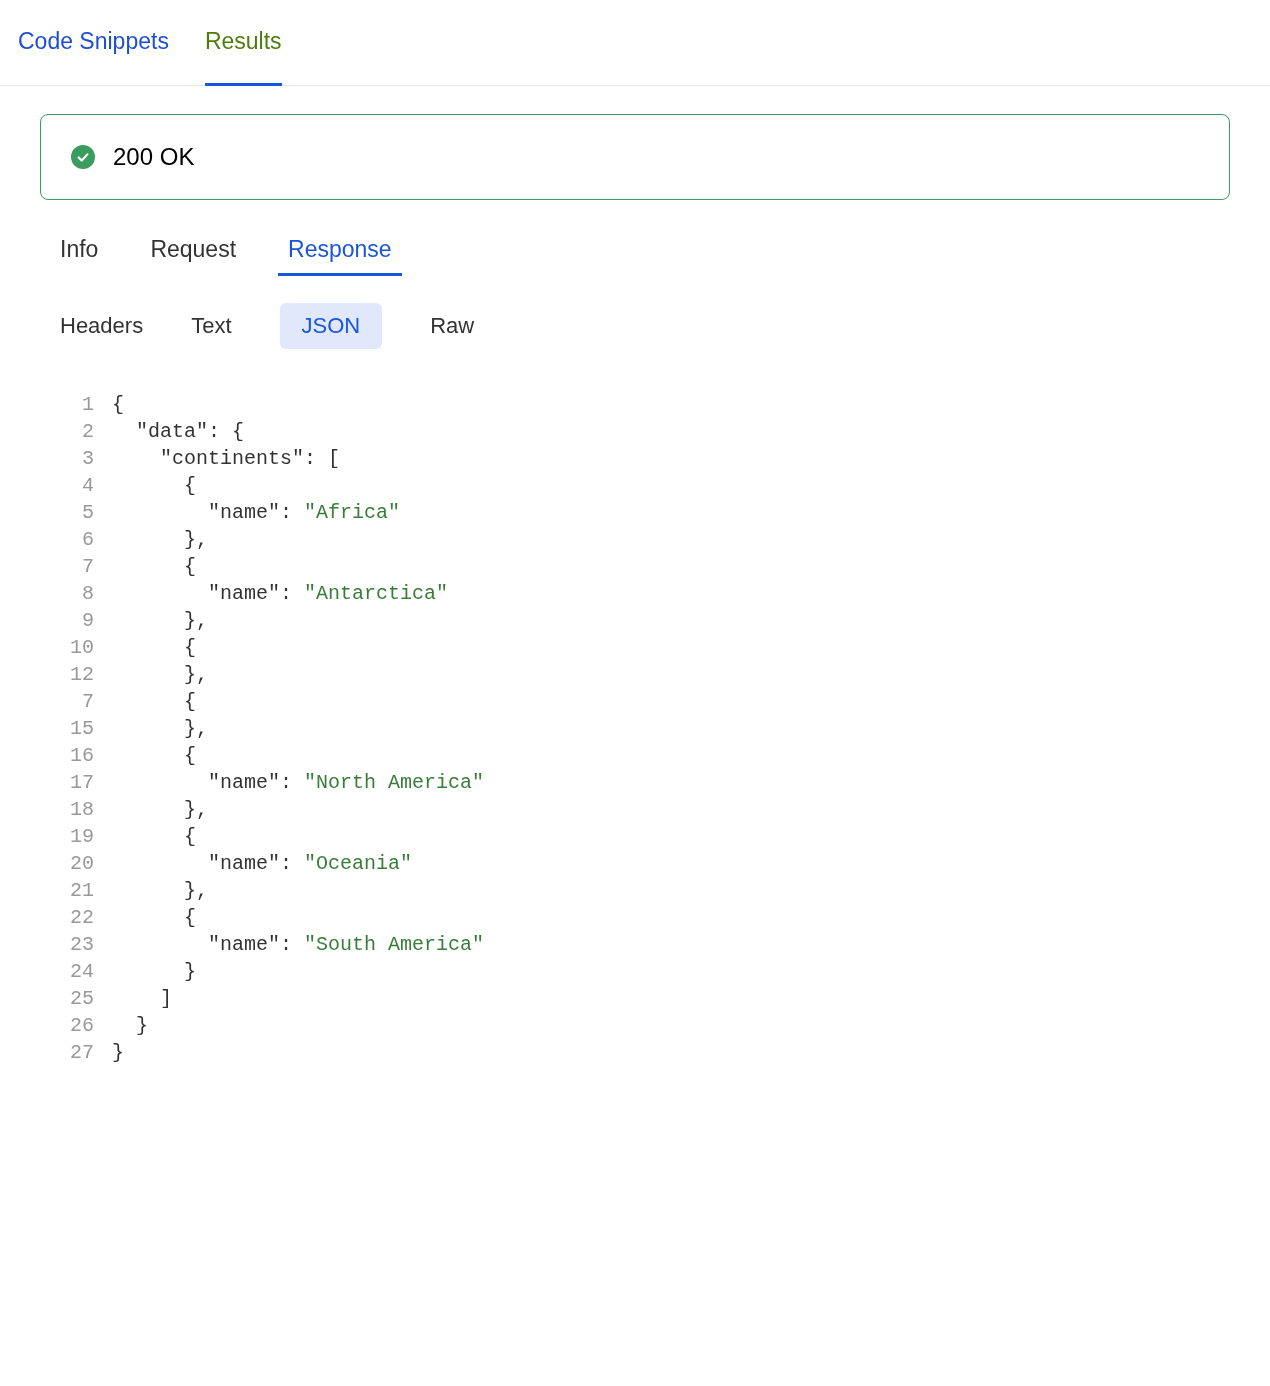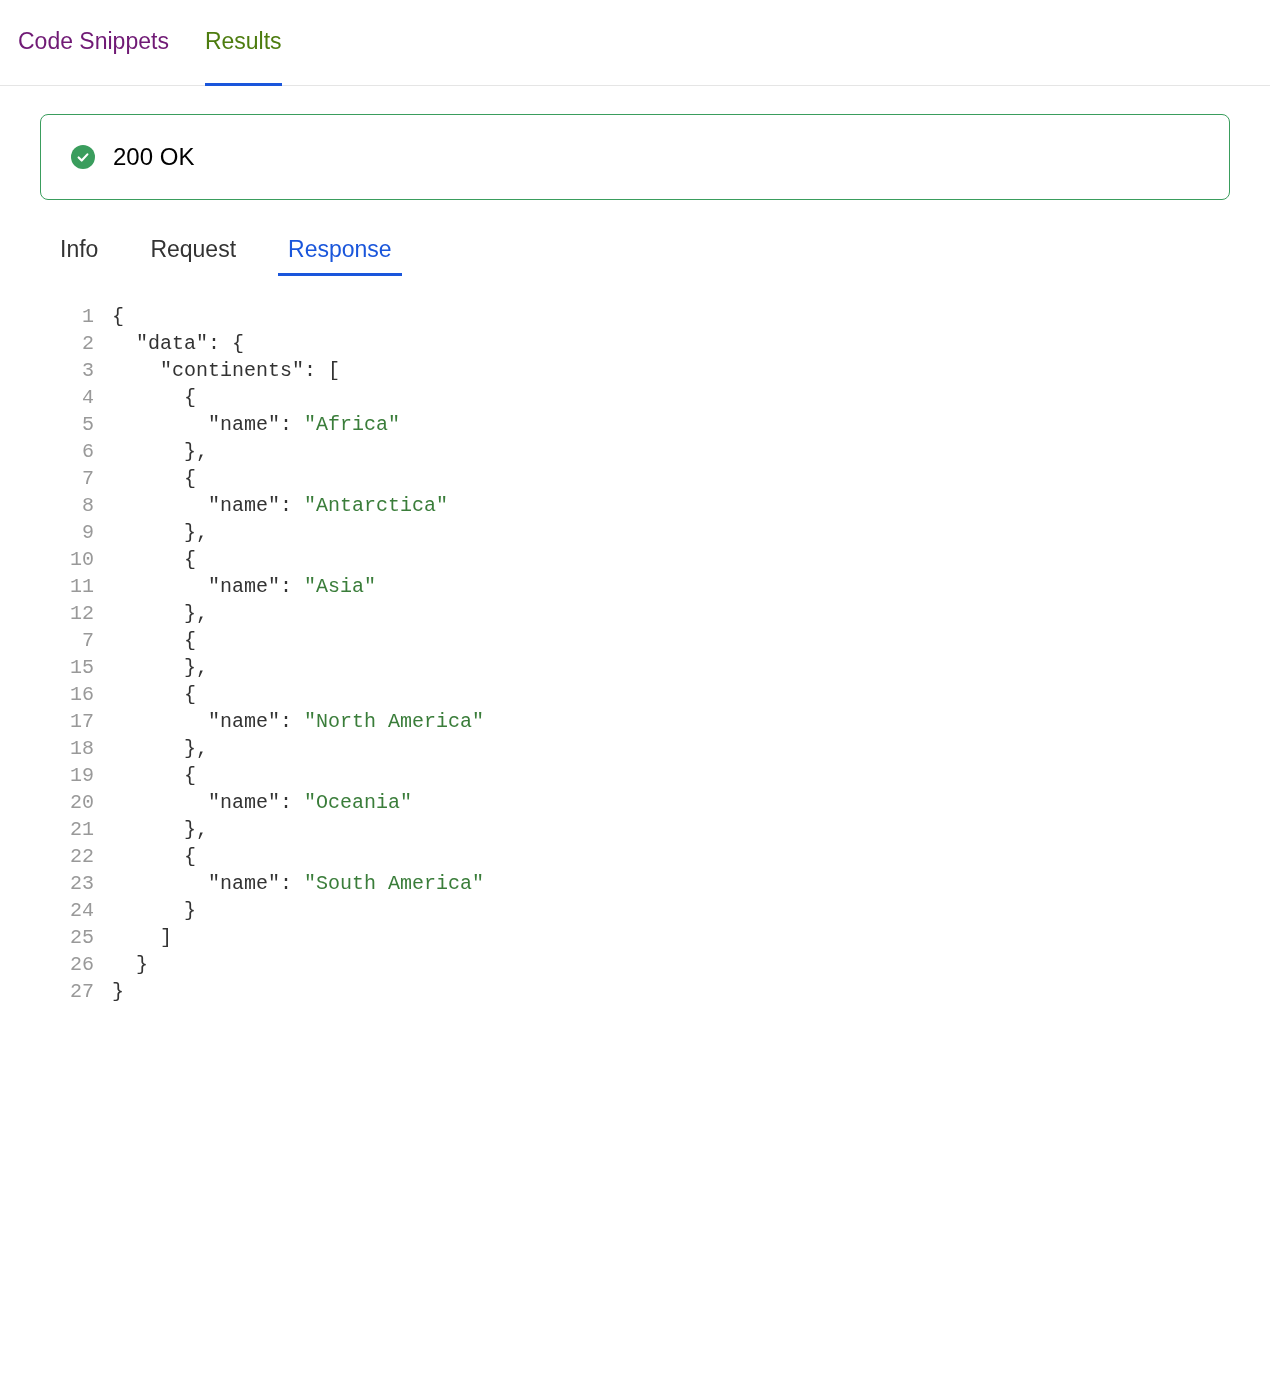--- a/index.html
+++ b/index.html
@@ -11,21 +11,21 @@
   }
   .top-tabs {
     display: flex;
     gap: 36px;
     padding: 28px 18px 0 18px;
     border-bottom: 1px solid #e5e5e5;
   }
   .top-tab {
     font-size: 23px;
     padding-bottom: 30px;
-    color: #701a75;
+    color: #1d4ed8;
     cursor: pointer;
     position: relative;
   }
   .top-tab.active {
     color: #4d7c0f;
   }
   .top-tab.active::after {
     content: "";
     position: absolute;
     left: 0; right: 0; bottom: -1px;
@@ -135,20 +135,26 @@
     </span>
     <span class="status-text">200 OK</span>
   </div>
 
   <div class="sub-tabs" id="sub-tabs">
       <div class="sub-tab">Info</div>
       <div class="sub-tab">Request</div>
       <div class="sub-tab active">Response</div>
     </div>
 
+  <div class="format-tabs" id="format-tabs">
+      <div class="format-tab">Headers</div>
+      <div class="format-tab">Text</div>
+      <div class="format-tab active">JSON</div>
+      <div class="format-tab">Raw</div>
+    </div>
 
   <div class="code-block" id="code-block">
       <div class="code-line">
         <span class="line-num">1</span>
         <span class="code">{</span>
       </div>
       <div class="code-line">
         <span class="line-num">2</span>
         <span class="code">  "data": {</span>
       </div>
@@ -178,24 +184,20 @@
       </div>
       <div class="code-line">
         <span class="line-num">9</span>
         <span class="code">      },</span>
       </div>
       <div class="code-line">
         <span class="line-num">10</span>
         <span class="code">      {</span>
       </div>
       <div class="code-line">
-        <span class="line-num">11</span>
-        <span class="code">        "name": <span class="str">"Asia"</span></span>
-      </div>
-      <div class="code-line">
         <span class="line-num">12</span>
         <span class="code">      },</span>
       </div>
       <div class="code-line">
         <span class="line-num">7</span>
         <span class="code">      {</span>
       </div>
       <div class="code-line">
         <span class="line-num">15</span>
         <span class="code">      },</span>

